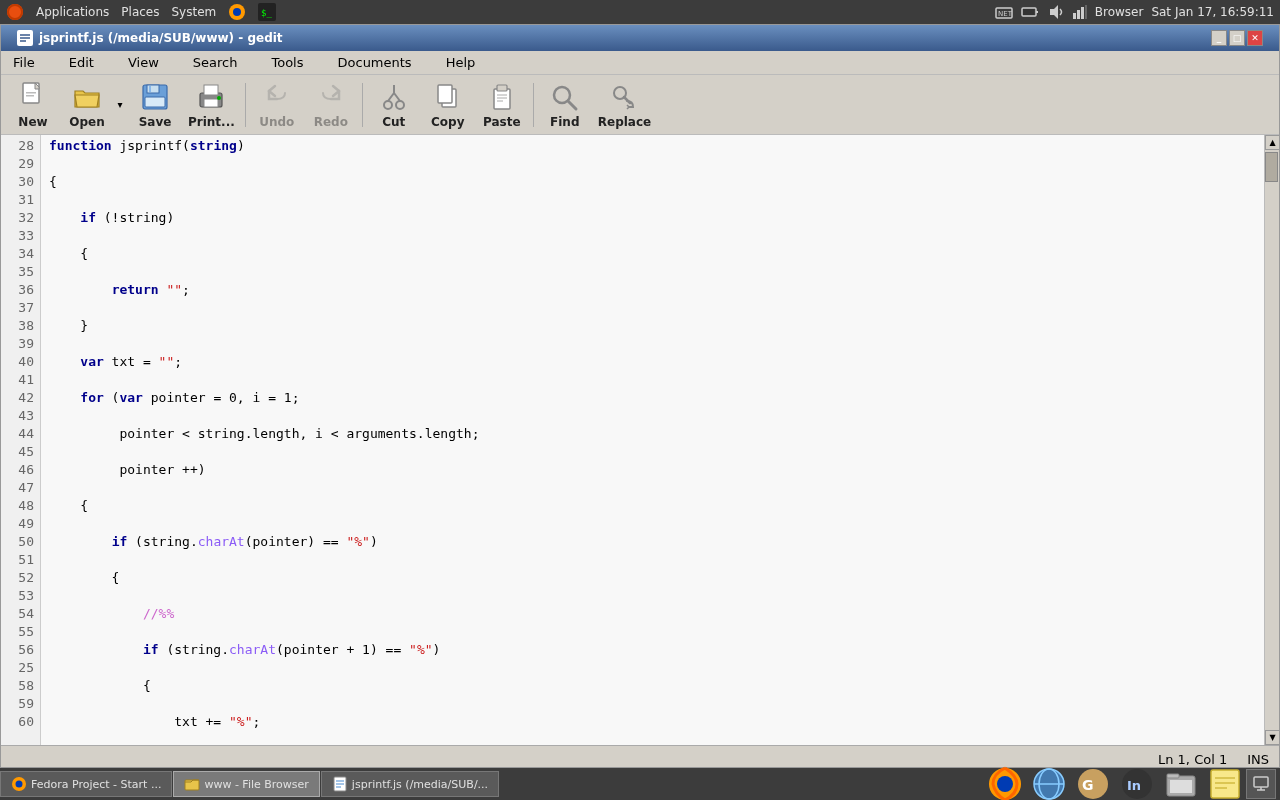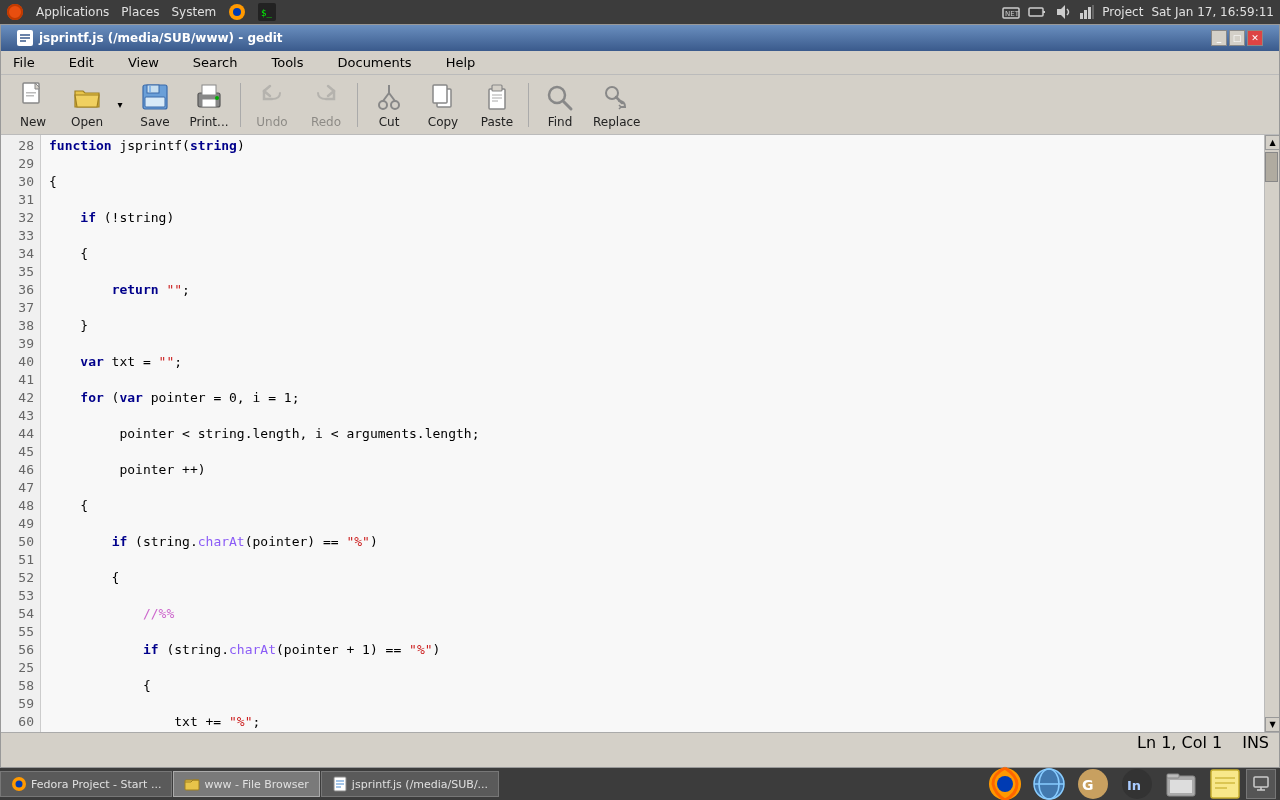--- a/index.html
+++ b/index.html
@@ -84,20 +84,21 @@
       min-width: 52px;
       height: 52px;
       padding: 2px 4px;
       cursor: pointer;
       border: 1px solid transparent;
       border-radius: 2px;
       background: transparent;
       font-size: 12px;
       color: #222;
       gap: 2px;
+      font-weight: bold;
     }
     .toolbar-btn.disabled { opacity: 0.4; cursor: default; }
     .toolbar-btn .btn-icon { width: 32px; height: 32px; display: flex; align-items: center; justify-content: center; }
     .toolbar-separator { width: 1px; height: 44px; background: #aaa; margin: 0 3px; }
     
     .open-group { display: flex; align-items: center; }
     .open-arrow {
       width: 14px; height: 52px;
       display: flex; align-items: center; justify-content: center;
       cursor: pointer;
@@ -171,28 +172,28 @@
     .scroll-thumb { width: 13px; height: 30px; background: #b0aba0; border: 1px solid #888; position: absolute; top: 2px; left: 0; }
 
     
     .kw { color: #00008b; font-weight: bold; }
     .str { color: #cc1f1f; }
     .comment { color: #cc66cc; }
     .method { color: #8b5cf6; }
 
     
     #status-bar {
-      height: 35px;
+      height: 22px;
       background: #d4d0c8;
       border-top: 1px solid #aaa;
       display: flex;
-      align-items: flex-start;
+      align-items: flex-end;
       justify-content: flex-end;
       padding: 0 10px;
-      font-size: 16px;
+      font-size: 13px;
       gap: 20px;
     }
 
     
     #taskbar {
       height: 32px;
       background: #3c3c3c;
       display: flex;
       align-items: center;
       position: fixed;
@@ -268,21 +269,21 @@
     <svg width="18" height="18" viewBox="0 0 18 18">
         <polygon points="3,6 7,6 11,2 11,16 7,12 3,12" fill="#ccc"></polygon>
         <path d="M13 6 Q16 9 13 12" fill="none" stroke="#ccc" stroke-width="1.5"></path>
       </svg>
     <svg width="14" height="14" viewBox="0 0 14 14">
         <rect x="0" y="8" width="3" height="6" fill="#ccc"></rect>
         <rect x="4" y="5" width="3" height="9" fill="#ccc"></rect>
         <rect x="8" y="2" width="3" height="12" fill="#ccc"></rect>
         <rect x="12" y="0" width="2" height="14" fill="#666"></rect>
       </svg>
-    <span>Project</span>
+    <span>Browser</span>
     <span>Sat Jan 17, 16:59:11</span>
   </div>
 </div>
 
 <div id="window">
 
   <div id="title-bar">
     <div style="display:flex;align-items:center;gap:6px;">
       <svg width="16" height="16" viewBox="0 0 16 16">
           <rect width="16" height="16" rx="2" fill="#fff"></rect>

